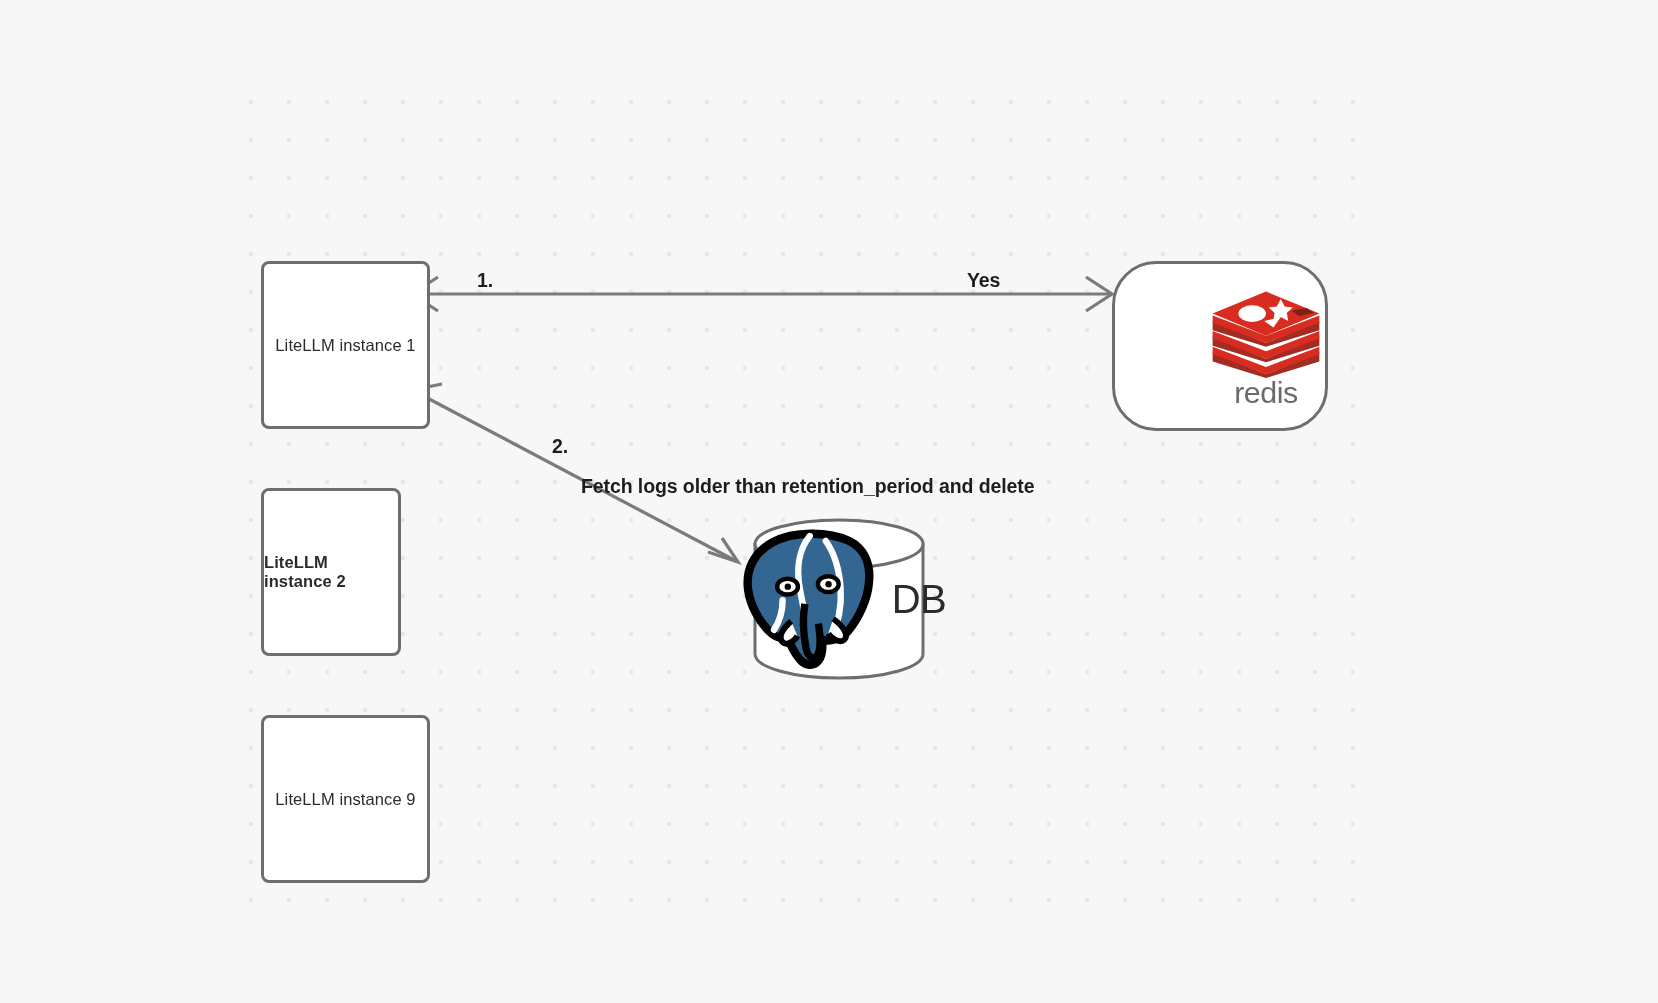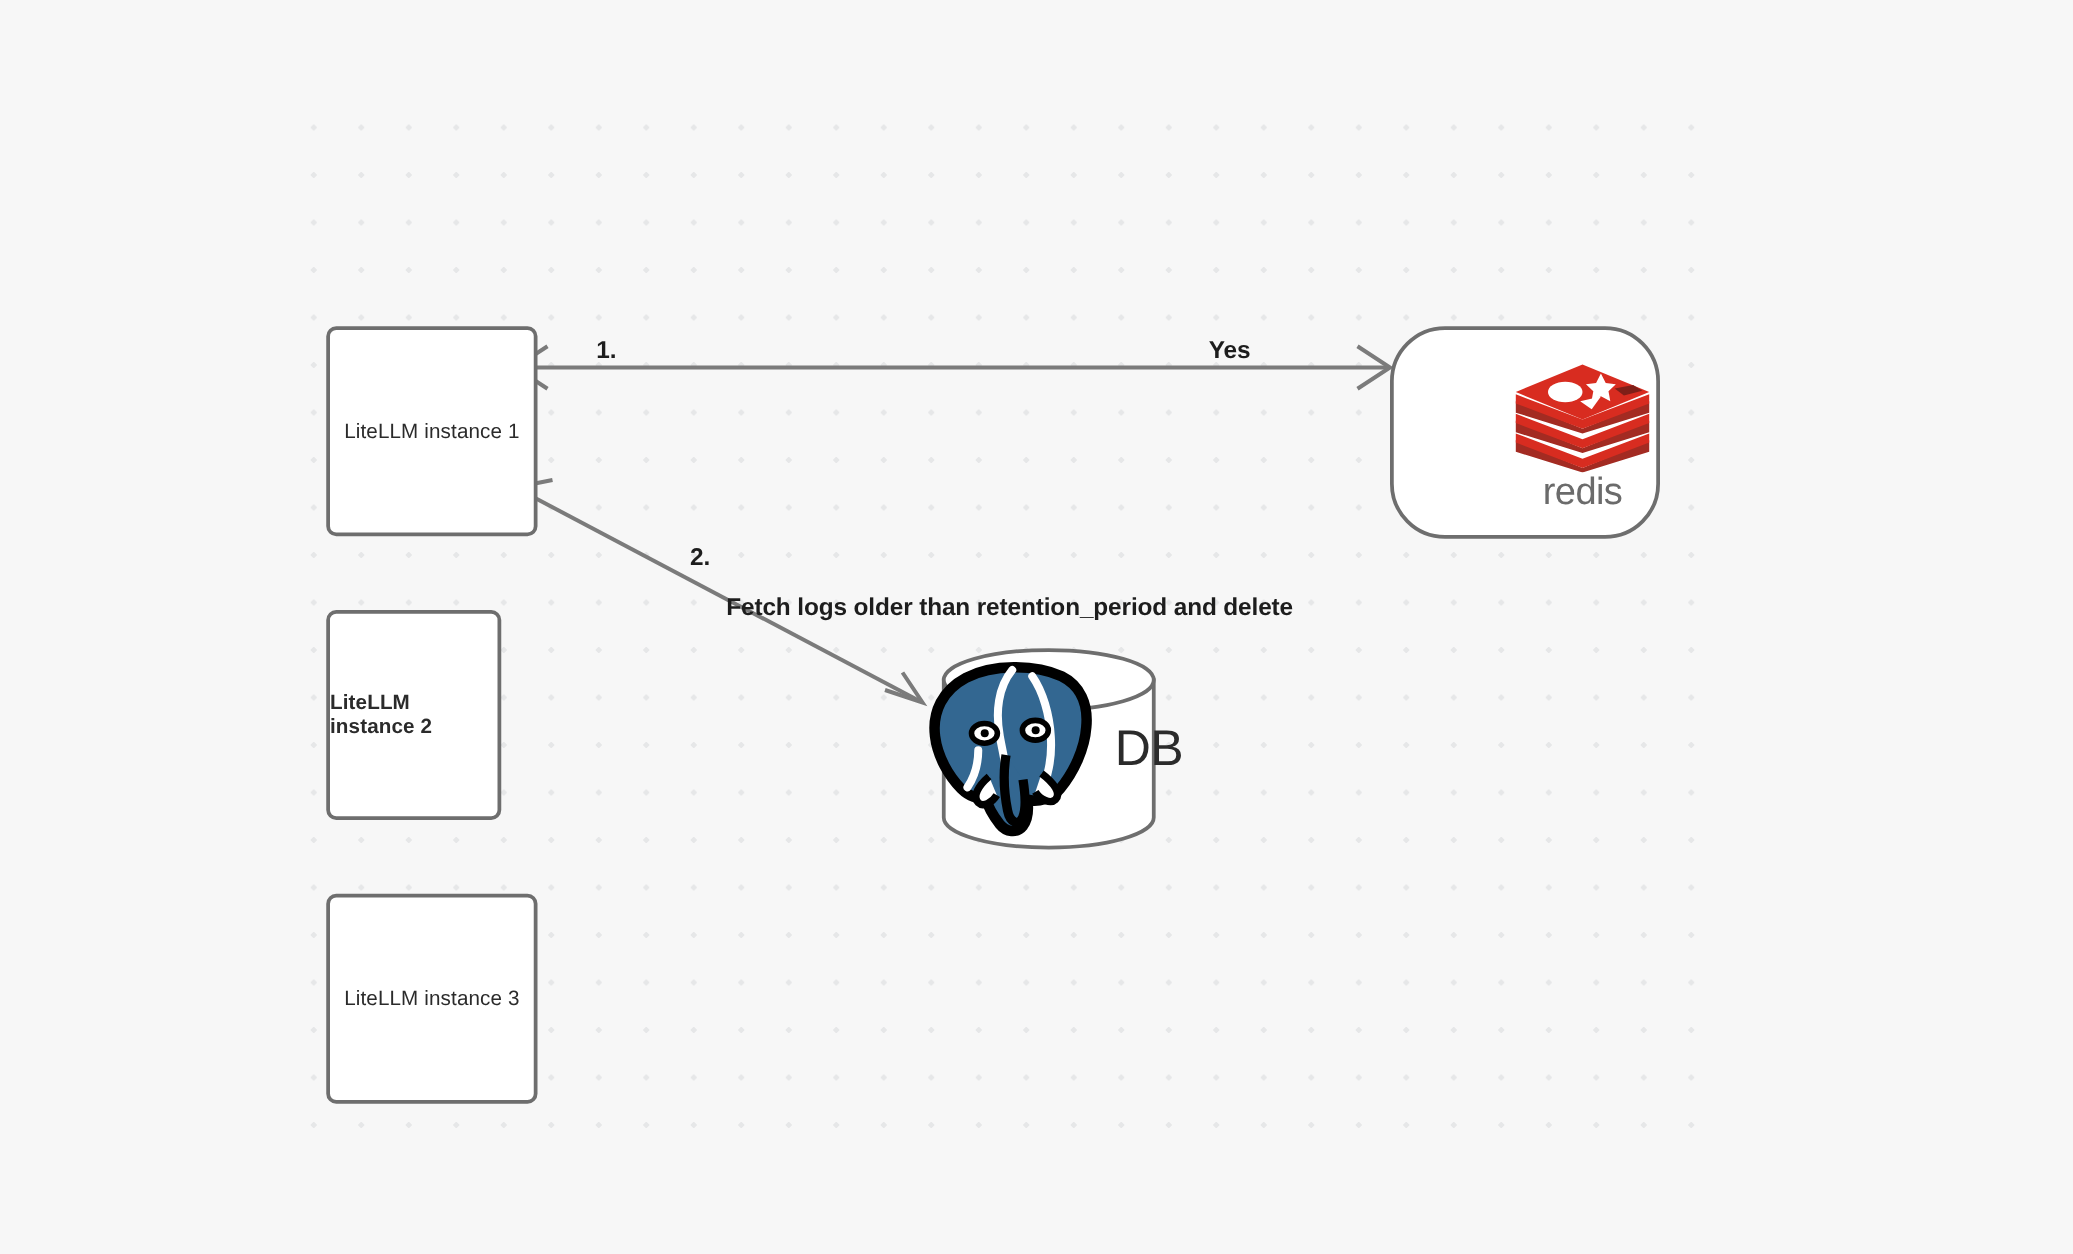--- a/index.html
+++ b/index.html
@@ -171,21 +171,21 @@
 
   <div class="node-box" id="node-instance-1">
     <span class="node-label">LiteLLM instance 1</span>
   </div>
 
   <div class="node-box" id="node-instance-2">
     <span class="node-label">LiteLLM instance 2</span>
   </div>
 
   <div class="node-box" id="node-instance-3">
-    <span class="node-label">LiteLLM instance 3</span>
+    <span class="node-label">LiteLLM instance 9</span>
   </div>
 
   <div id="node-redis">
 
     <svg id="redis-logo" viewBox="0 0 128 100" xmlns="http://www.w3.org/2000/svg">
 
       <path d="M6 72 L64 96 L122 72 L122 82 L64 100 L6 82 Z" fill="#a32b22"></path>
       <path d="M6 66 L64 88 L122 66 L122 74 L64 96 L6 74 Z" fill="#d82c20"></path>
 
       <path d="M6 55 L64 79 L122 55 L122 65 L64 83 L6 65 Z" fill="#a32b22"></path>

